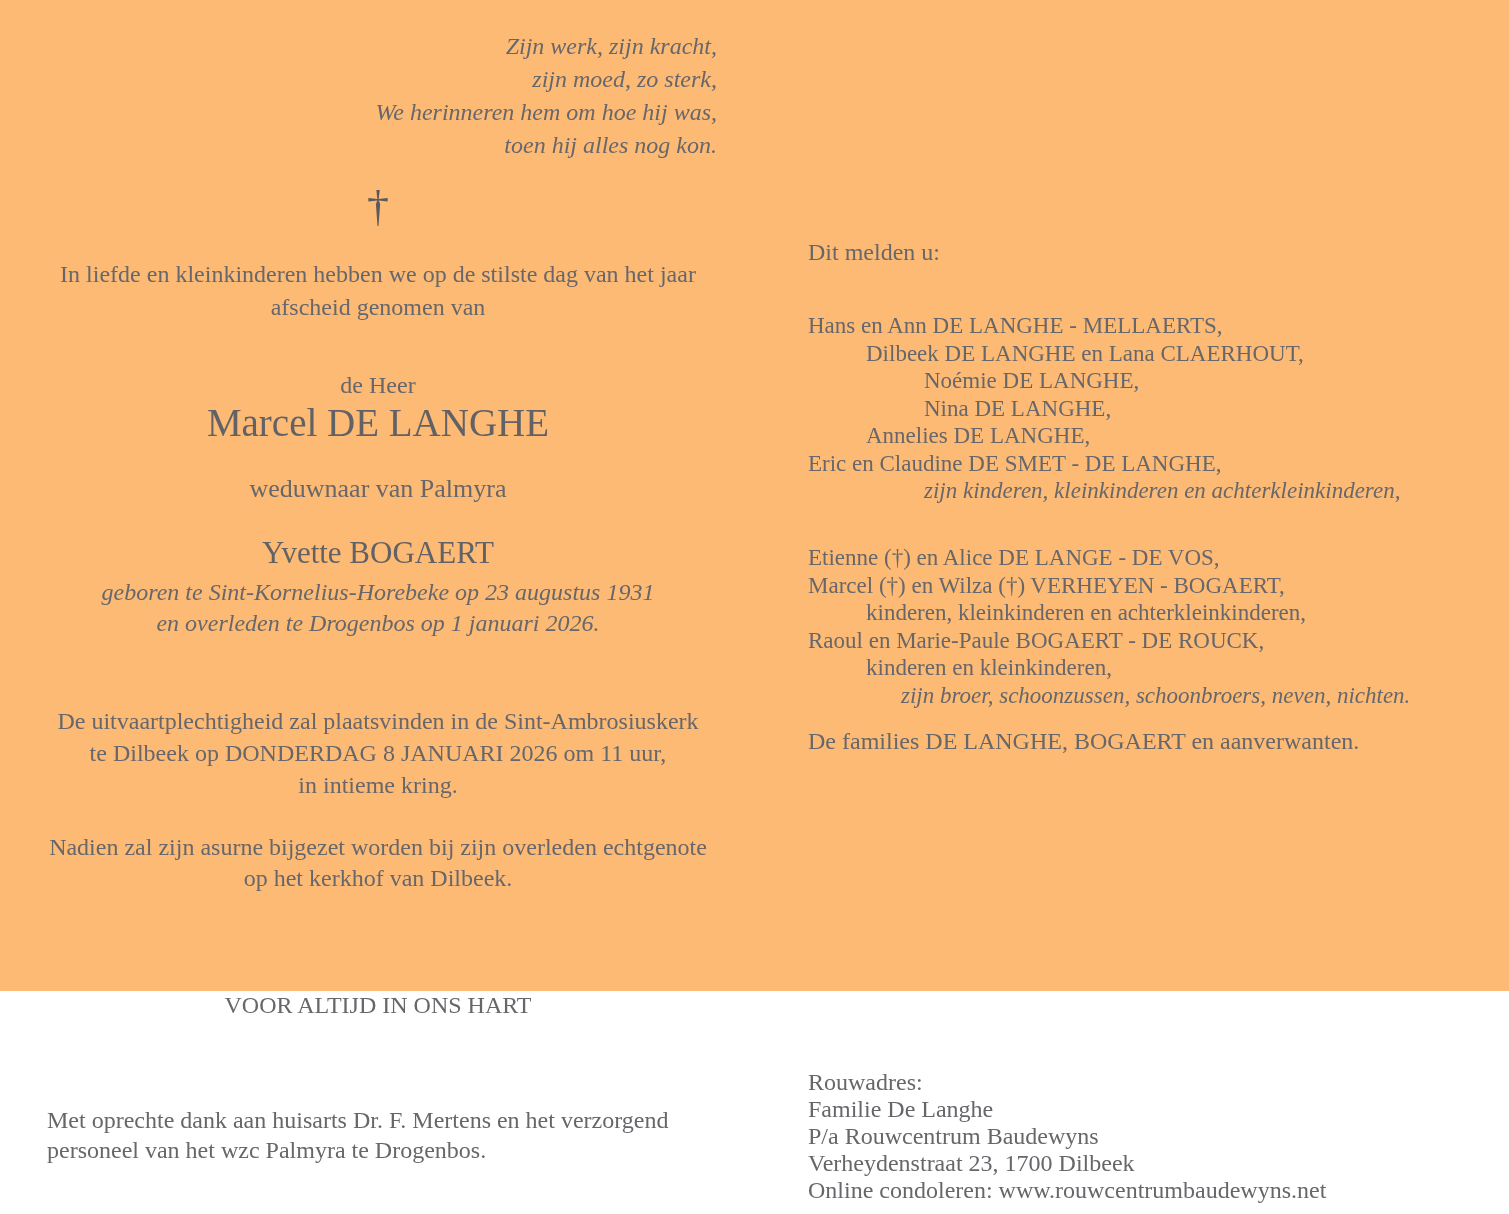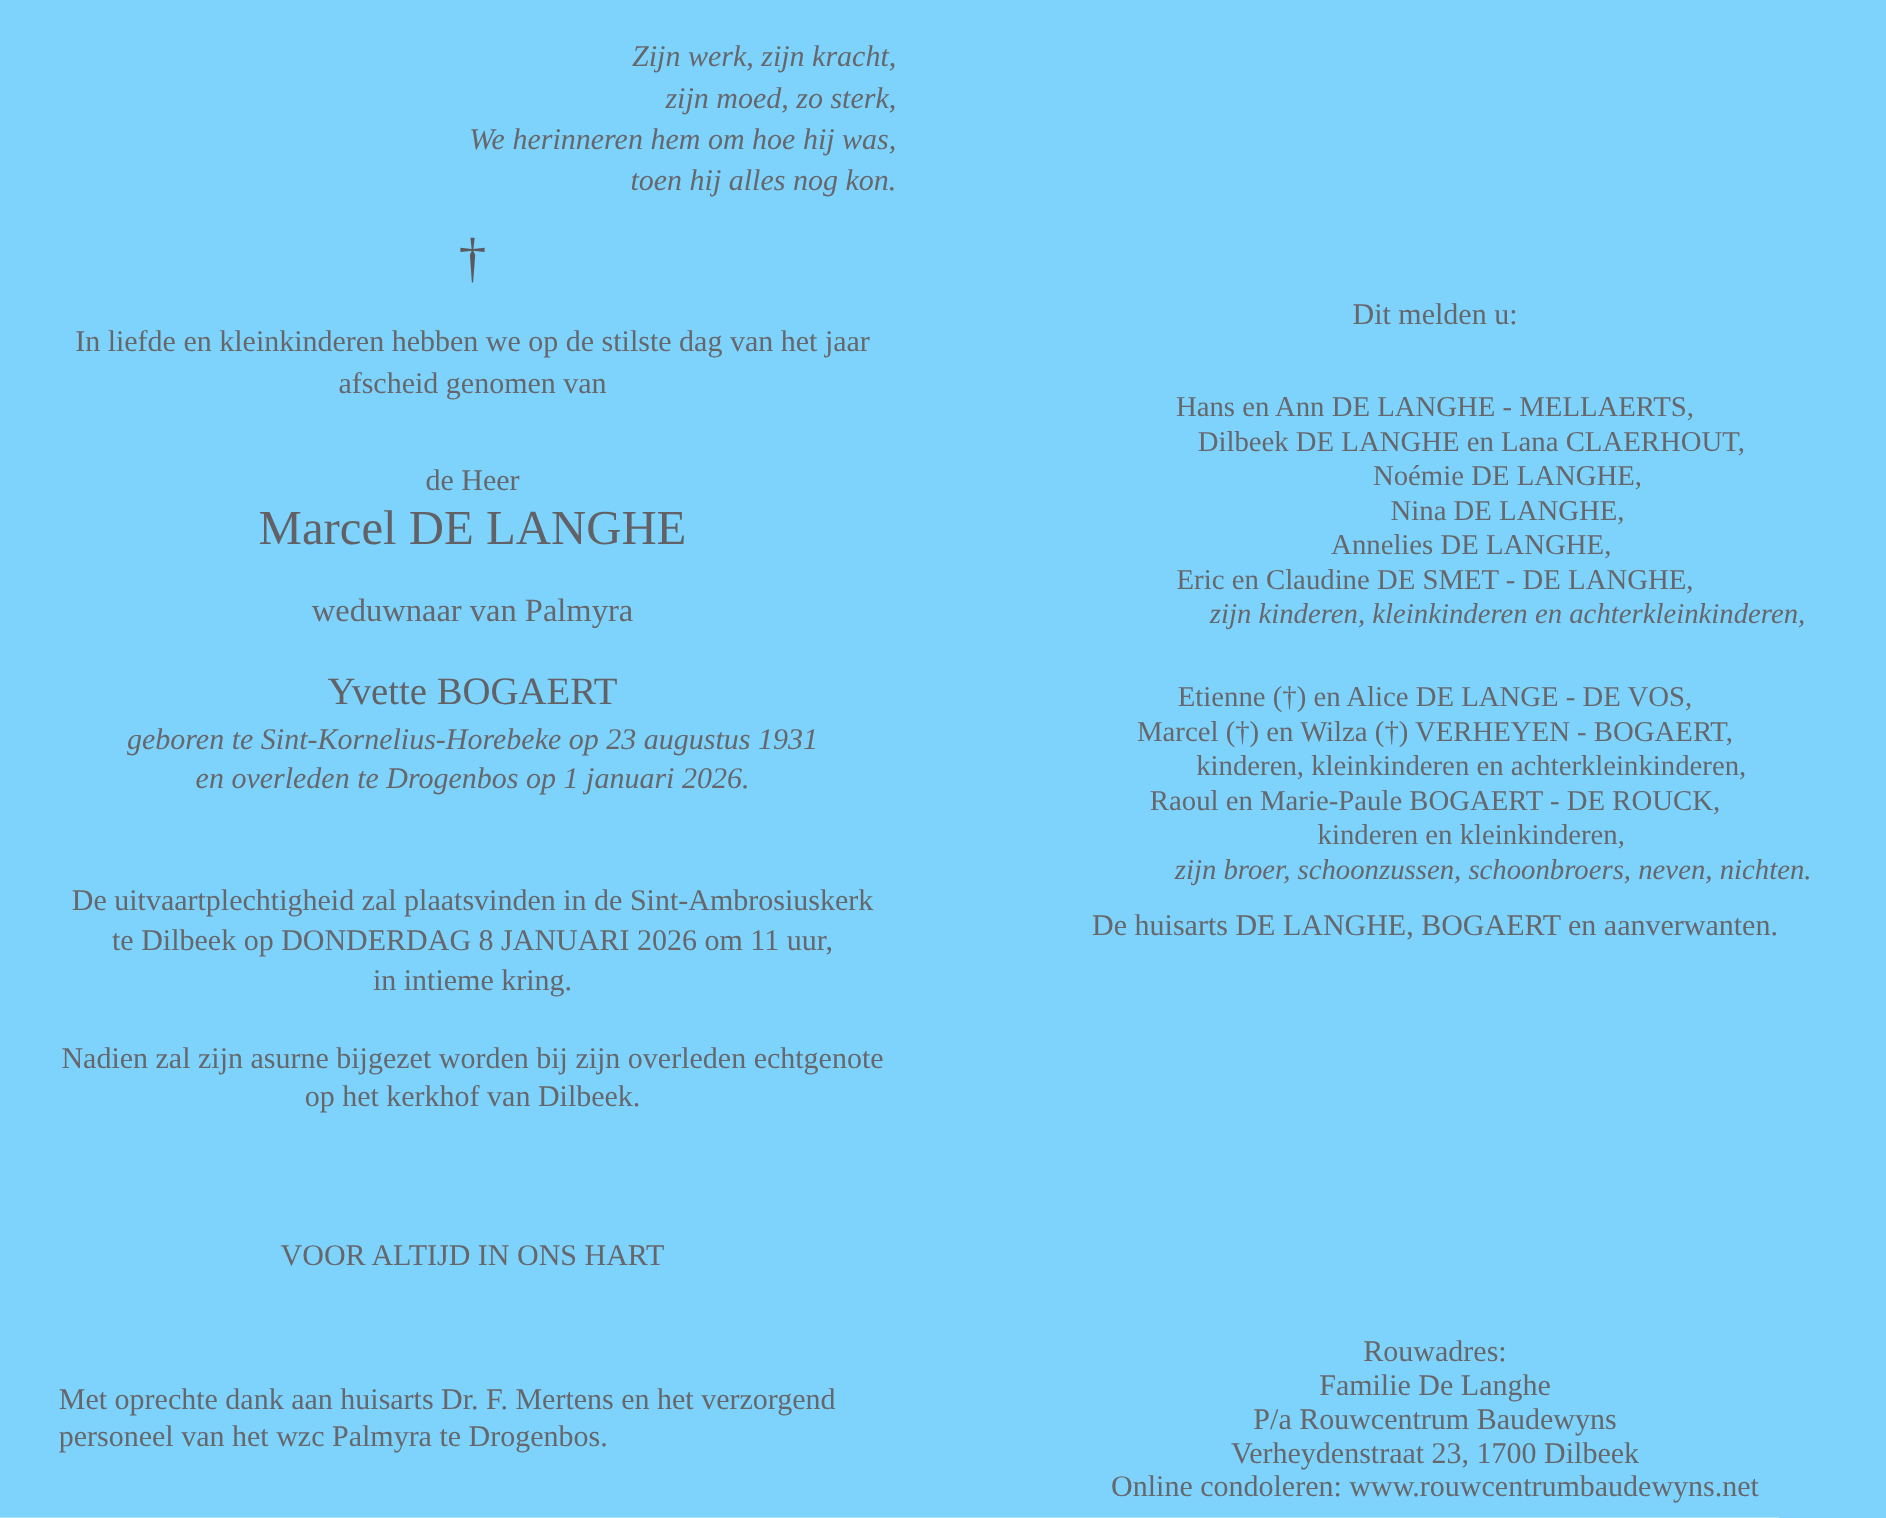--- a/index.html
+++ b/index.html
@@ -10,22 +10,22 @@
   body {
     width: 1509px;
     height: 1214px;
     font-family: "Liberation Serif", "DejaVu Serif", serif;
     color: #67676b;
     overflow: hidden;
   }
   .page {
     position: relative;
     width: 1509px;
-    height: 1214px;
-    background: #7dd3fc;
+    height: 991px;
+    background: #fdba74;
   }
   .blk { position: absolute; }
 
   
   .left-col { left: 40px; width: 676px; text-align: center; }
 
   .poem {
     top: 30px; left: 60px; width: 657px;
     text-align: right;
     font-style: italic;
@@ -48,21 +48,21 @@
   .service { top: 705px; font-size: 24px; line-height: 32px; }
   .urn     { top: 832px; font-size: 24px; line-height: 31px; }
   .motto   { top: 991px; font-size: 24px; line-height: 28px; }
   .thanks  {
     top: 1105px; left: 47px; width: 680px;
     text-align: left;
     font-size: 24px; line-height: 30px;
   }
 
   
-  .right-col { left: 808px; width: 680px; text-align: center; }
+  .right-col { left: 808px; width: 680px; text-align: left; }
 
   .announce-heading { top: 238px; font-size: 24px; line-height: 28px; }
   .family-block-1   { top: 312px; font-size: 23px; line-height: 27.5px; }
   .family-block-2   { top: 544px; font-size: 23px; line-height: 27.5px; }
   .families-line    { top: 727px; font-size: 24px; line-height: 28px; }
   .address          { top: 1038px; font-size: 24px; line-height: 27px; margin-top: 31px; }
 
   .ind1 { padding-left: 58px; }
   .ind2 { padding-left: 116px; }
   .ind3 { padding-left: 93px; }
@@ -129,21 +129,21 @@
 
   <div class="blk right-col family-block-2">
     <div>Etienne (†) en Alice DE LANGE - DE VOS,</div>
     <div>Marcel (†) en Wilza (†) VERHEYEN - BOGAERT,</div>
     <div class="ind1">kinderen, kleinkinderen en achterkleinkinderen,</div>
     <div>Raoul en Marie-Paule BOGAERT - DE ROUCK,</div>
     <div class="ind1">kinderen en kleinkinderen,</div>
     <div class="ind3 it">zijn broer, schoonzussen, schoonbroers, neven, nichten.</div>
   </div>
 
-  <div class="blk right-col families-line">De huisarts DE LANGHE, BOGAERT en aanverwanten.</div>
+  <div class="blk right-col families-line">De families DE LANGHE, BOGAERT en aanverwanten.</div>
 
   <div class="blk right-col address">
     <div>Rouwadres:</div>
     <div>Familie De Langhe</div>
     <div>P/a Rouwcentrum Baudewyns</div>
     <div>Verheydenstraat 23, 1700 Dilbeek</div>
     <div>Online condoleren: www.rouwcentrumbaudewyns.net</div>
   </div>
 
 </div>

